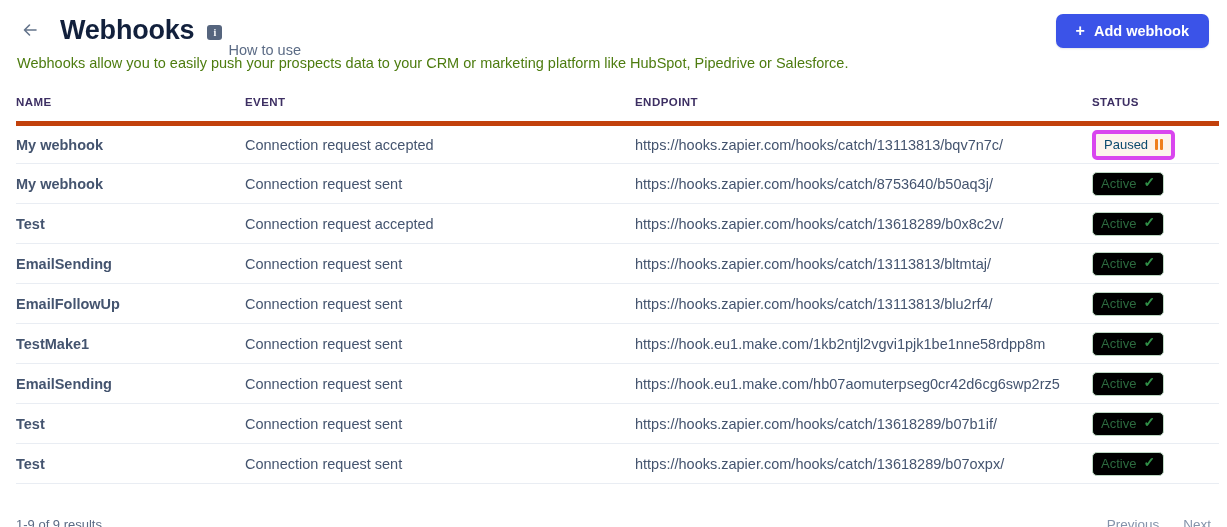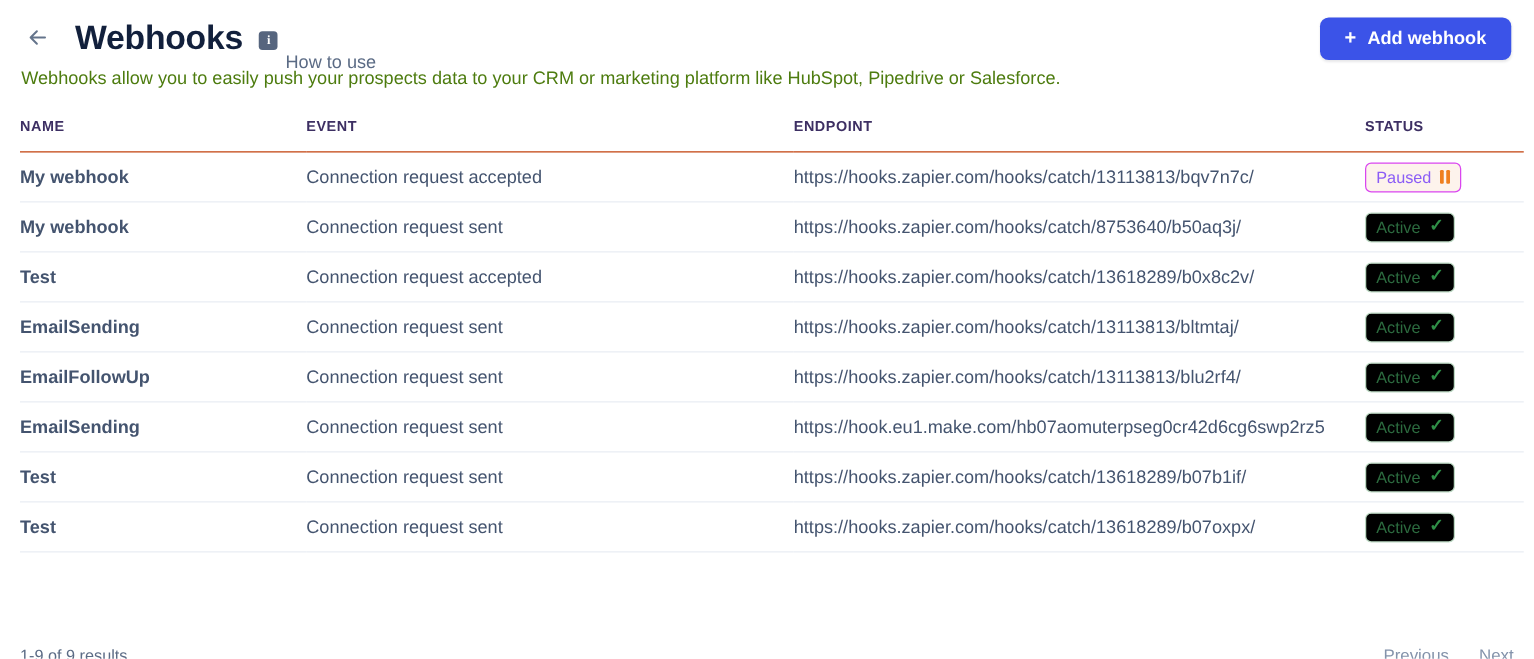--- a/index.html
+++ b/index.html
@@ -127,21 +127,21 @@
     table-layout: fixed;
   }
 
   table.webhooks th {
     text-align: left;
     font-size: 11.5px;
     font-weight: 700;
     letter-spacing: 0.45px;
     color: #3d2f63;
     padding: 0 0 13px 0;
-    border-bottom: 1px solid #c2410c;
+    border-bottom: 5px solid #c2410c;
     vertical-align: bottom;
   }
 
   table.webhooks td {
     font-size: 14.5px;
     color: #44546f;
     padding: 0;
     height: 40px;
     border-bottom: 1px solid #e9edf3;
     vertical-align: middle;
@@ -178,22 +178,22 @@
   }
   .badge.active .tick {
     color: #2f8f47;
     font-size: 14px;
     font-weight: 700;
     position: relative;
     top: -0.5px;
   }
   .badge.paused {
     background: #fdf3ec;
-    border: 1px solid #d946ef;
-    color: #8b5cf6;
+    border: 4px solid #d946ef;
+    color: #0c4a6e;
   }
   .pause-bars {
     display: inline-flex;
     gap: 2px;
     align-items: center;
   }
   .pause-bars i {
     display: block;
     width: 3px;
     height: 11px;
@@ -310,20 +310,29 @@
           <tr>
             <td class="col-name">EmailFollowUp</td>
             <td class="col-event">Connection request sent</td>
             <td class="col-endpoint">https://hooks.zapier.com/hooks/catch/13113813/blu2rf4/</td>
             <td class="col-status"><span class="badge active">
                 <span>Active</span>
                 <span class="tick">✓</span>
               </span></td>
           </tr>
           <tr>
+            <td class="col-name">TestMake1</td>
+            <td class="col-event">Connection request sent</td>
+            <td class="col-endpoint">https://hook.eu1.make.com/1kb2ntjl2vgvi1pjk1be1nne58rdpp8m</td>
+            <td class="col-status"><span class="badge active">
+                <span>Active</span>
+                <span class="tick">✓</span>
+              </span></td>
+          </tr>
+          <tr>
             <td class="col-name">EmailSending</td>
             <td class="col-event">Connection request sent</td>
             <td class="col-endpoint">https://hook.eu1.make.com/hb07aomuterpseg0cr42d6cg6swp2rz5</td>
             <td class="col-status"><span class="badge active">
                 <span>Active</span>
                 <span class="tick">✓</span>
               </span></td>
           </tr>
           <tr>
             <td class="col-name">Test</td>

